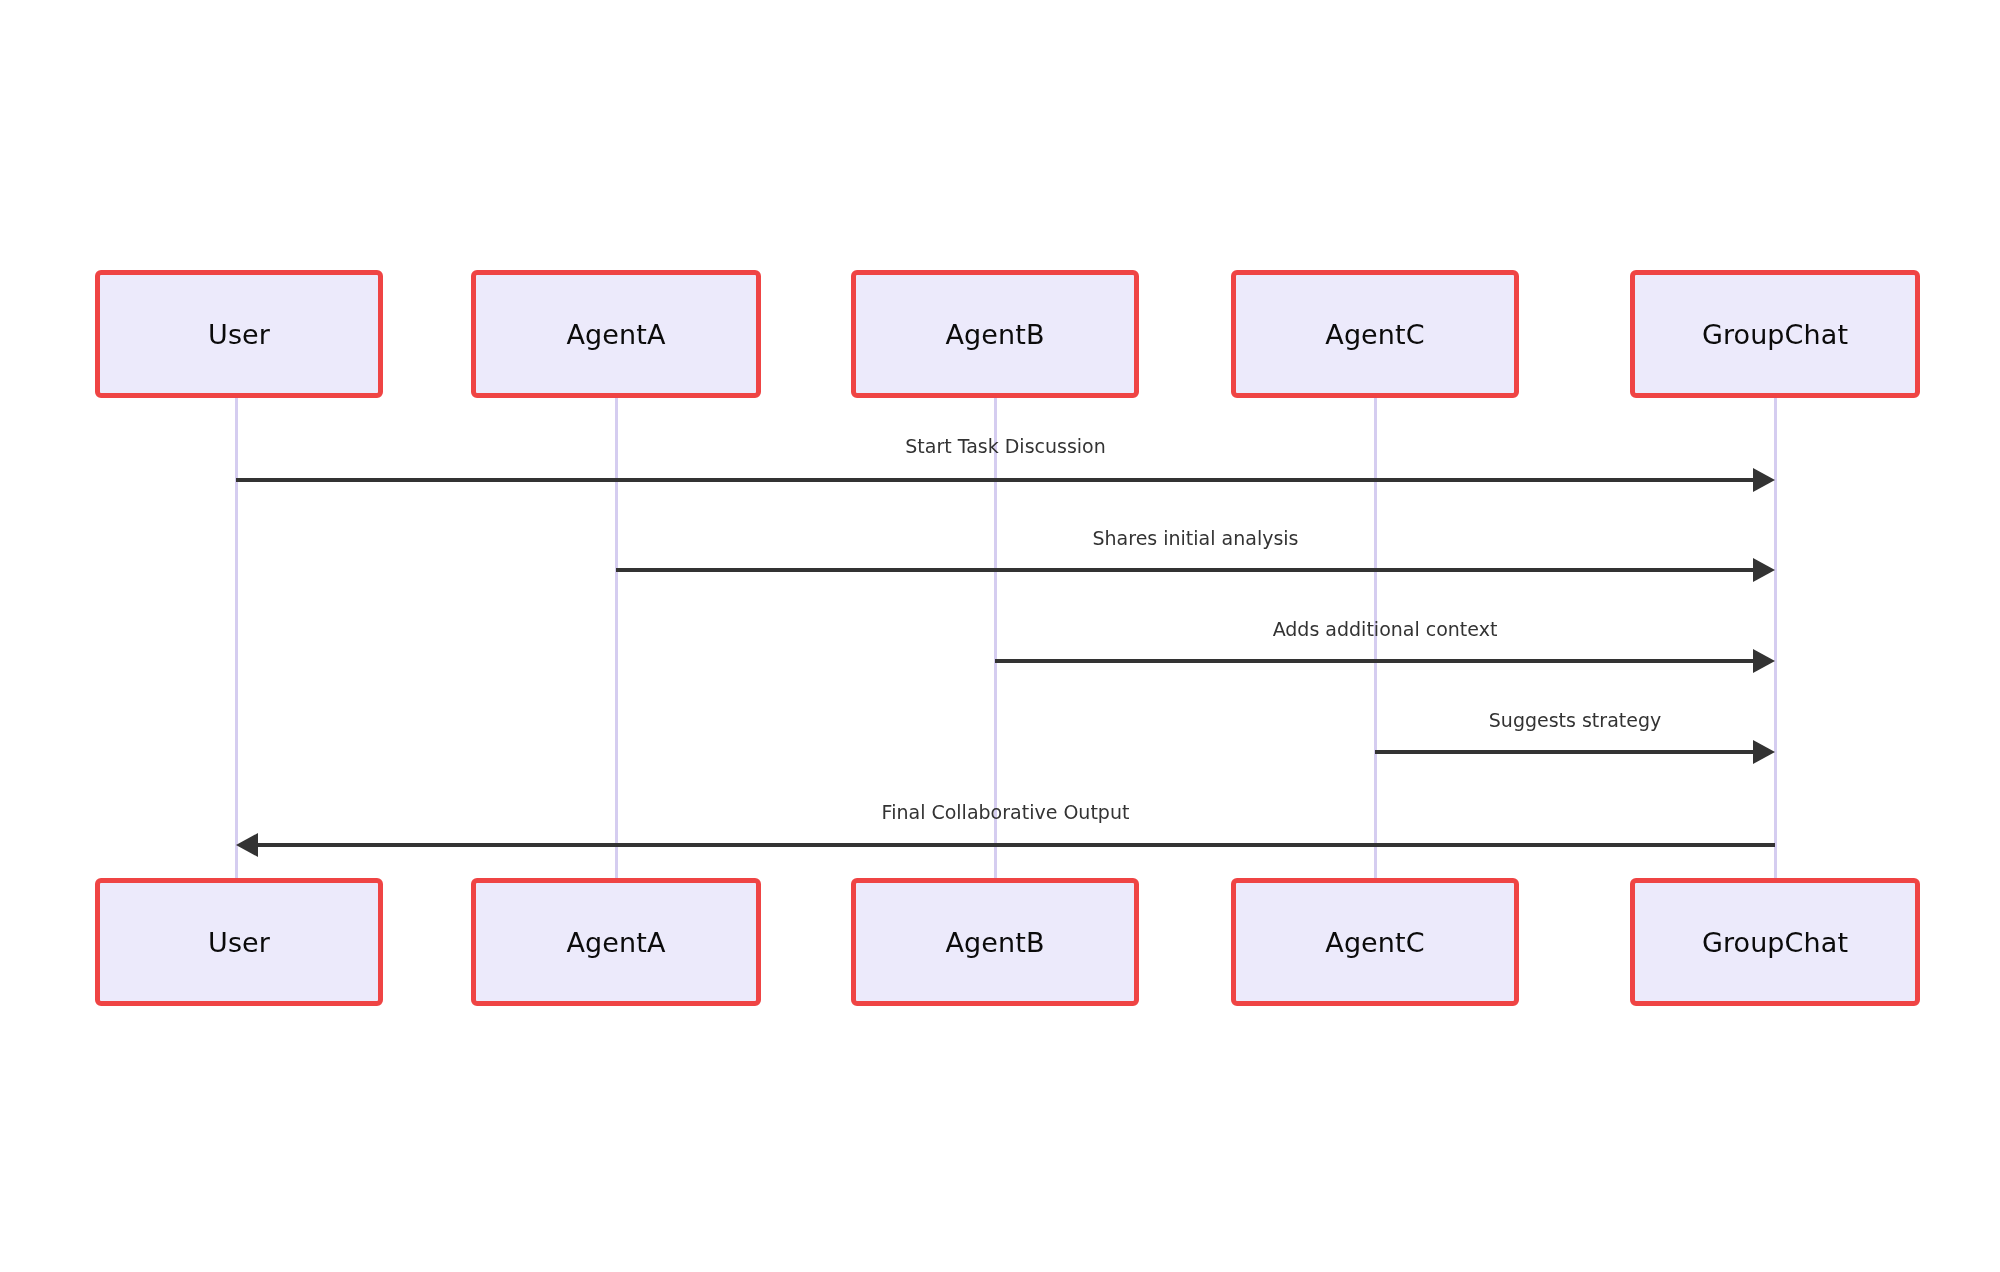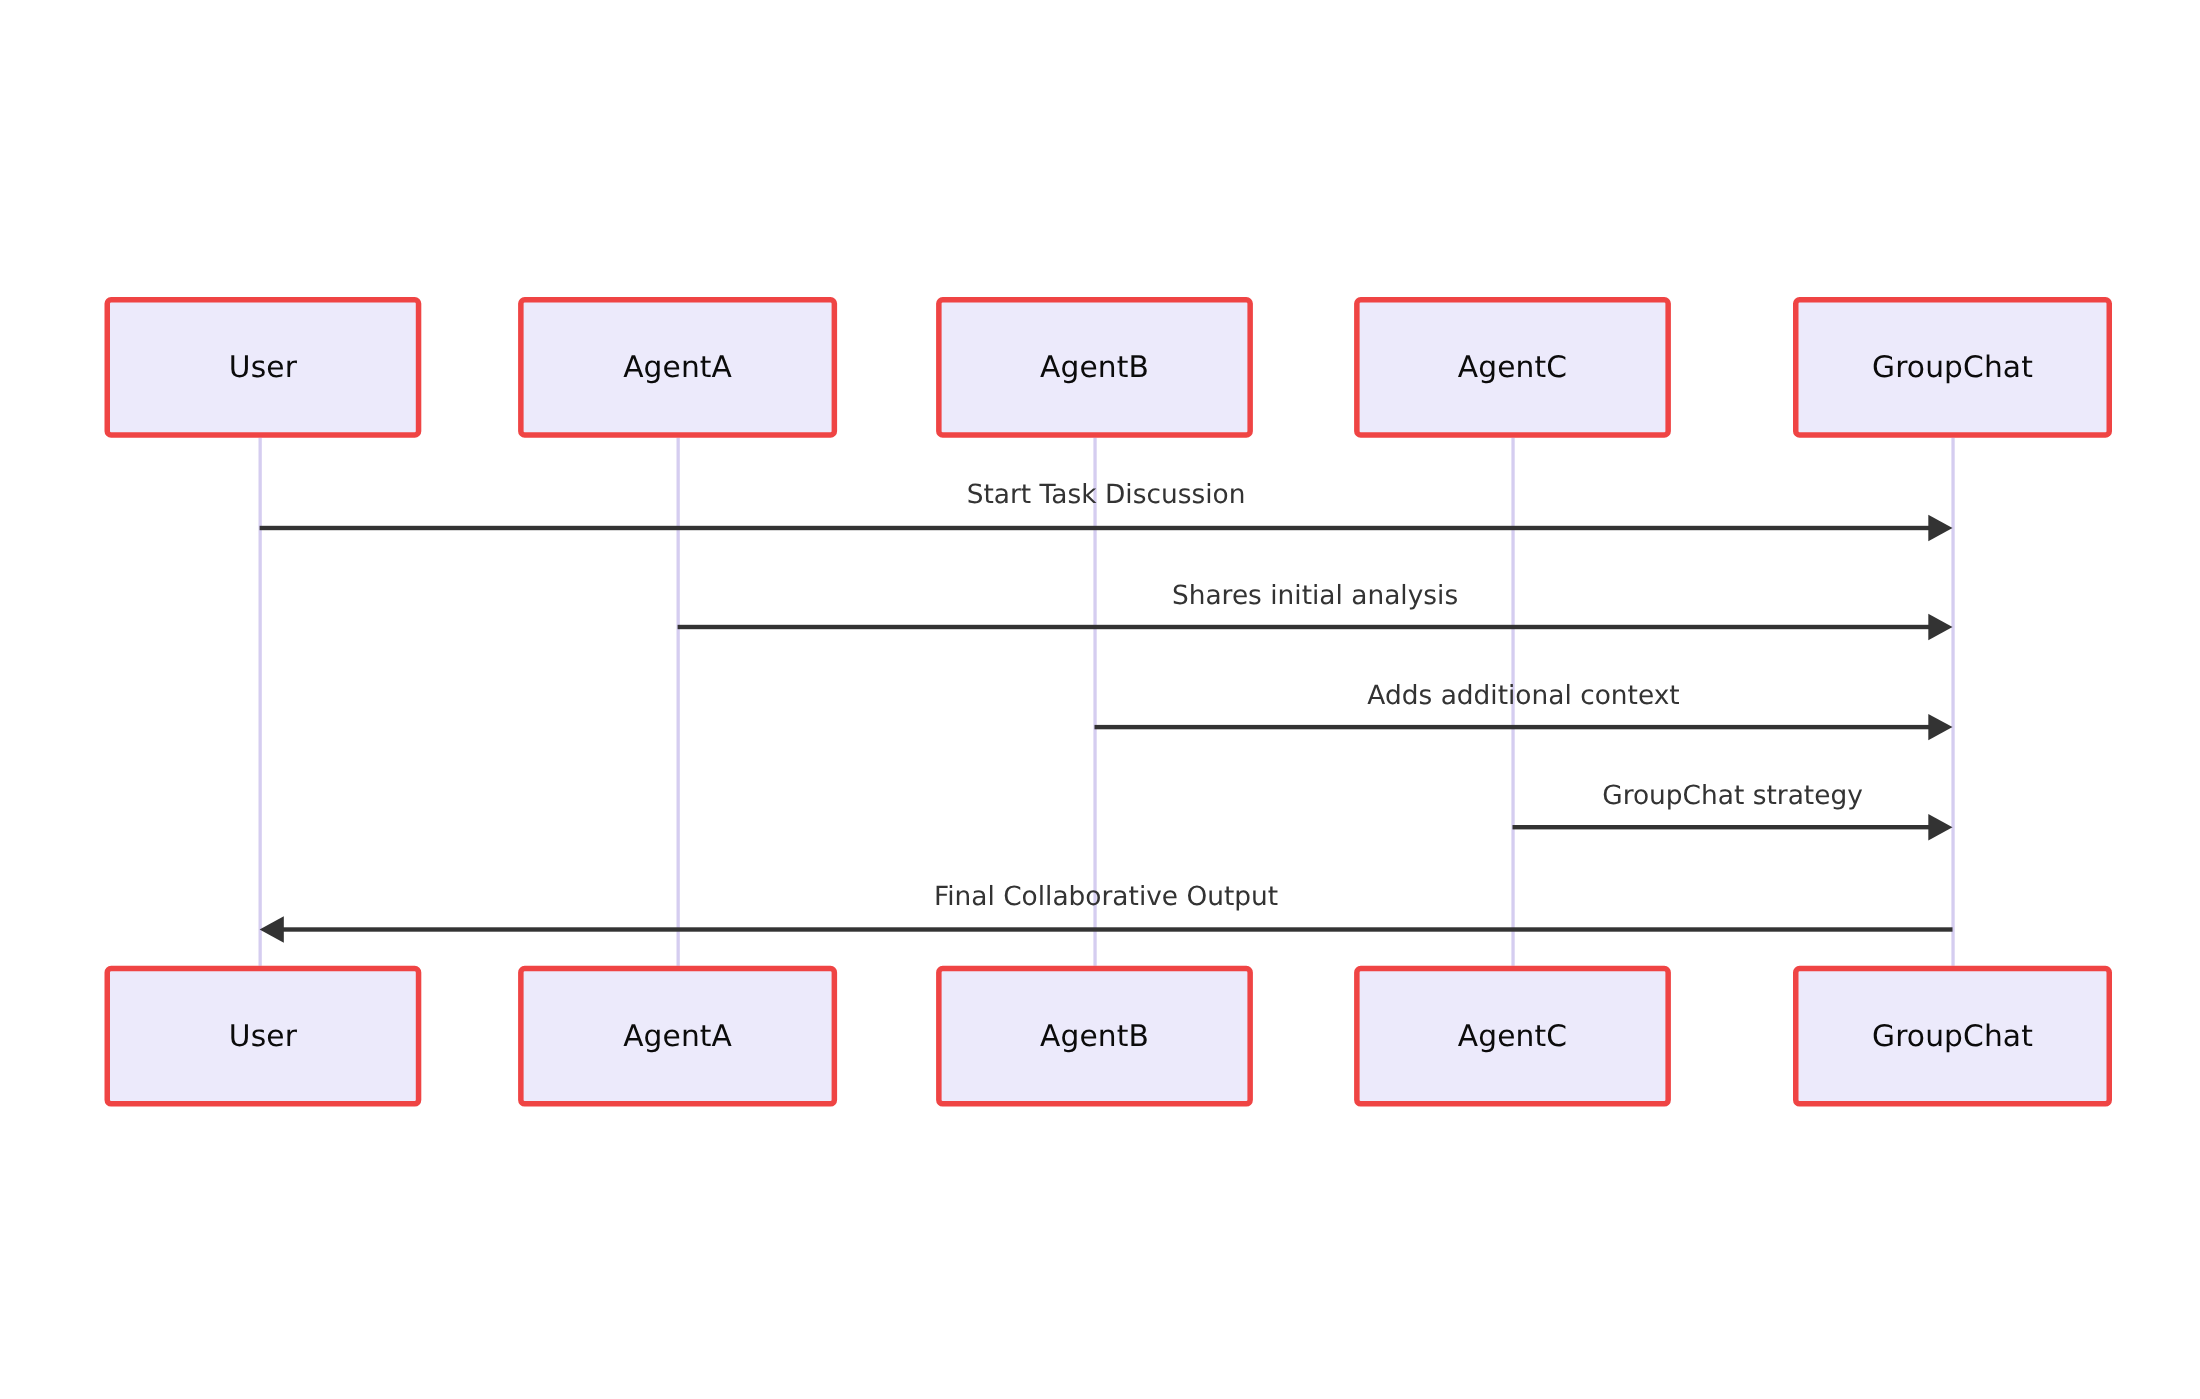--- a/index.html
+++ b/index.html
@@ -57,21 +57,21 @@
   }
   .arrow-head.right {
     border-left: 22px solid #333333;
   }
   .arrow-head.left {
     border-right: 22px solid #333333;
   }
   .msg-label {
     position: absolute;
     font-family: "DejaVu Sans", "Liberation Sans", sans-serif;
-    font-size: 24px;
+    font-size: 19px;
     color: #333333;
     white-space: nowrap;
     transform: translateX(-50%);
     text-align: center;
   }
 </style>
 </head>
 <body>
 
 <div id="diagram-root">
@@ -111,21 +111,21 @@
         <div class="msg-label" style="left: 1195.5px; top: 527px;">Shares initial analysis</div>
       </div>
       <div style="position: absolute; left: 0px; top: 0px; width: 100%; height: 100%; pointer-events: none;">
         <div class="msg-line" style="top: 659px; left: 995px; width: 762px;"></div>
         <div class="arrow-head right" style="top: 649px; left: 1753px;"></div>
         <div class="msg-label" style="left: 1385px; top: 618px; text-align: right;">Adds additional context</div>
       </div>
       <div style="position: absolute; left: 0px; top: 0px; width: 100%; height: 100%; pointer-events: none;">
         <div class="msg-line" style="top: 750px; left: 1375px; width: 382px;"></div>
         <div class="arrow-head right" style="top: 740px; left: 1753px;"></div>
-        <div class="msg-label" style="left: 1575px; top: 709px;">GroupChat strategy</div>
+        <div class="msg-label" style="left: 1575px; top: 709px;">Suggests strategy</div>
       </div>
       <div style="position: absolute; left: 0px; top: 0px; width: 100%; height: 100%; pointer-events: none;">
         <div class="msg-line" style="top: 843px; left: 254px; width: 1521px;"></div>
         <div class="arrow-head left" style="top: 833px; left: 236px;"></div>
         <div class="msg-label" style="left: 1005.5px; top: 801px;">Final Collaborative Output</div>
       </div>
     </div>
   <div id="bottom-boxes-layer">
       <div class="actor-box" style="left: 95px; top: 878px; width: 288px; height: 128px;">
         <span class="actor-label">User</span>

